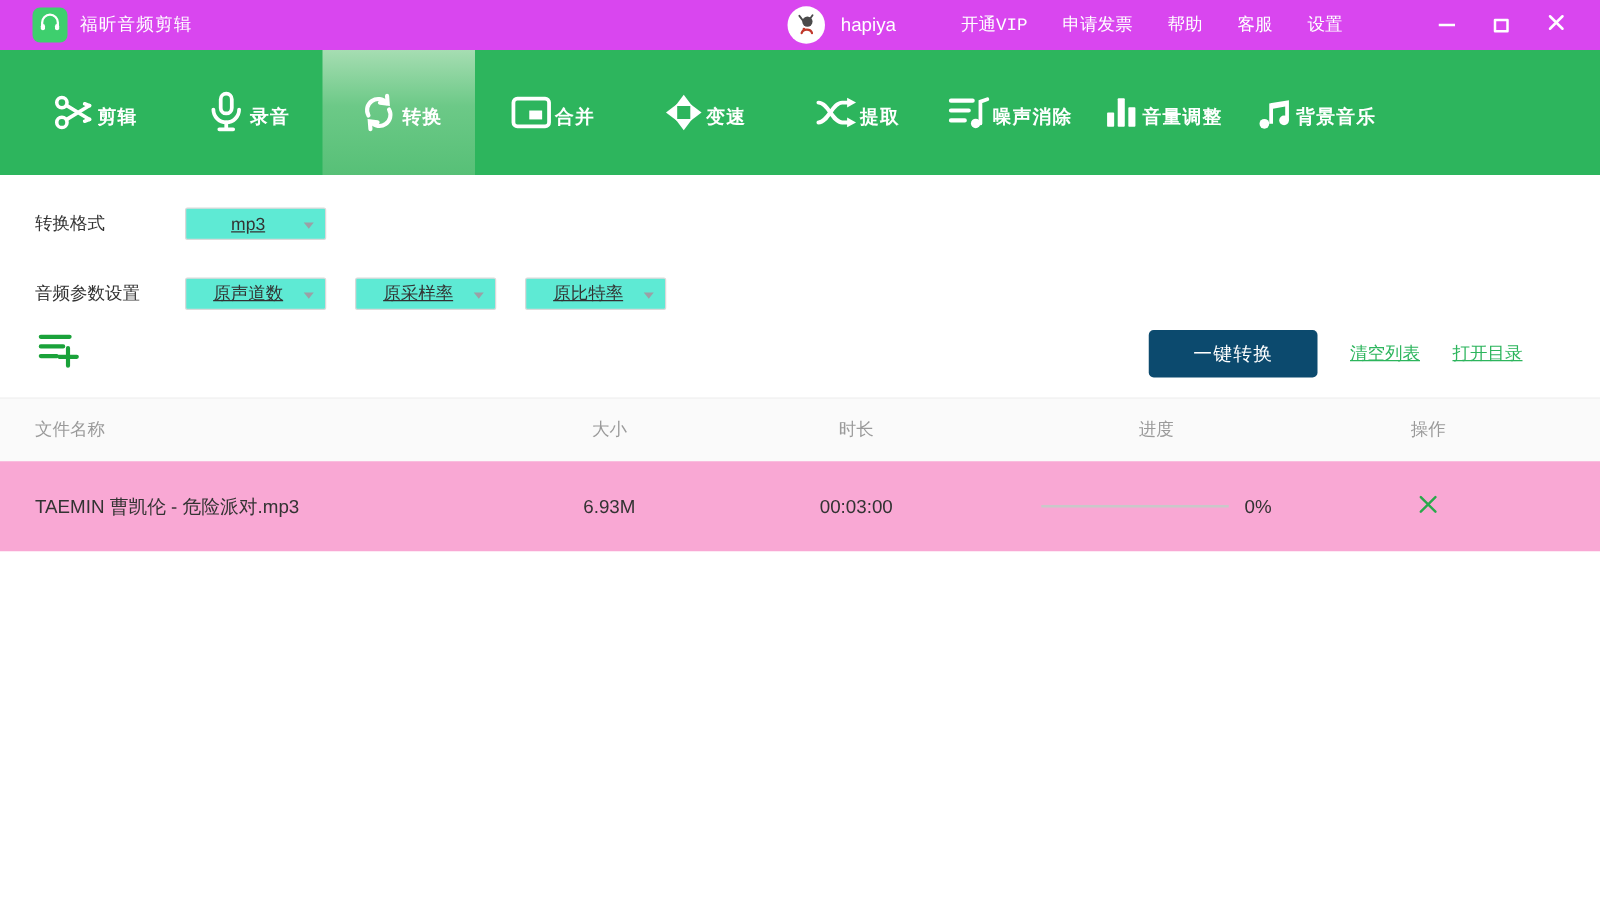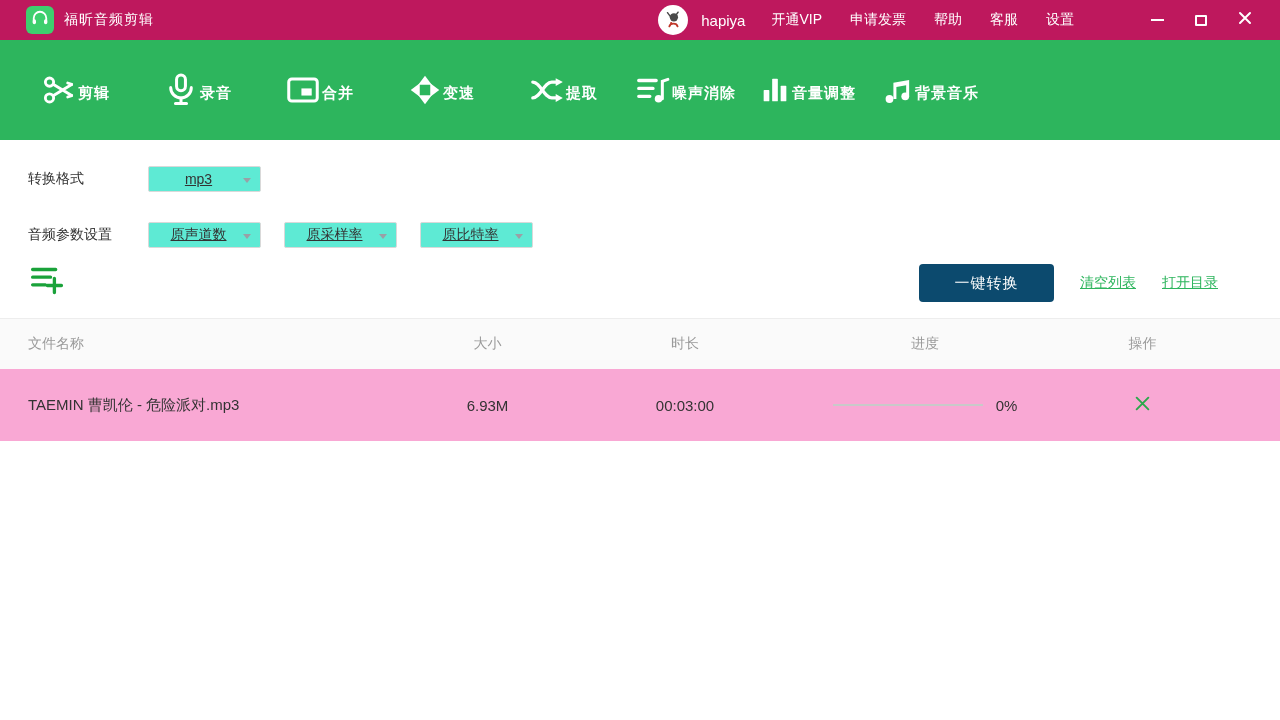--- a/index.html
+++ b/index.html
@@ -1,28 +1,28 @@
 <!DOCTYPE html>
 <html><head>
 <meta charset="utf-8">
 <style>
   * { margin:0; padding:0; box-sizing:border-box; }
   html,body { width:1280px; height:720px; overflow:hidden; background:#fff;
               font-family:"Liberation Sans", sans-serif; }
 
   
-  .titlebar { height:40px; background:#be185d; display:flex; align-items:center; color:#fff; }
+  .titlebar { height:40px; background:#d946ef; display:flex; align-items:center; color:#fff; }
   .logo { width:28px; height:28px; background:#3ecf6e; border-radius:6px;
           margin-left:26px; display:flex; align-items:center; justify-content:center; flex:0 0 auto; }
   .app-title { margin-left:10px; font-size:14px; letter-spacing:1px; }
   .tb-right { margin-left:auto; display:flex; align-items:center; }
   .avatar { width:30px; height:30px; border-radius:50%; background:#fff; overflow:hidden;
             display:flex; align-items:center; justify-content:center; cursor:pointer; }
   .username { font-size:15px; margin-left:13px; cursor:pointer; }
-  .tb-menu { display:flex; align-items:center; margin-left:26px; }
+  .tb-menu { display:flex; align-items:center; margin-left:52px;font-family:Liberation Mono, monospace; }
   .tb-menu-item { font-size:14px; margin-right:28px; cursor:pointer; white-space:nowrap; }
   .win-controls { display:flex; align-items:center; margin-left:26px; padding-right:20px; }
   .win-btn { width:30px; height:30px; display:flex; align-items:center; justify-content:center;
              margin-left:14px; cursor:pointer; }
   .min-glyph { width:13px; height:2px; background:#fff; }
   .max-glyph { width:12px; height:11px; border:2px solid #fff; border-radius:1px; }
 
   
   .toolbar { height:100px; background:#2db55d; display:flex; padding-left:14px; }
   .tool-item { width:122px; height:100px; display:flex; flex-direction:row;
@@ -139,20 +139,31 @@
     <span class="tool-icon">
       <svg width="38" height="38" viewBox="0 0 24 24" fill="none" stroke="#fff" stroke-width="1.9" stroke-linecap="round">
         <rect x="9.2" y="2.5" width="5.6" height="10" rx="2.8"></rect>
         <path d="M5.5 10.5 a6.5 6.5 0 0 0 13 0"></path>
         <path d="M12 17 v3.5 M8.5 20.5 h7"></path>
       </svg>
     </span>
     <span class="tool-label">录音</span>
   </div>
 
+  <div class="tool-item active">
+    <span class="tool-icon">
+      <svg width="38" height="38" viewBox="0 0 24 24" fill="none" stroke="#fff" stroke-width="2.1" stroke-linecap="round">
+        <path d="M6.8 13.5 a5.6 5.6 0 0 1 9.2 -6.3"></path>
+        <path d="M16.2 3.6 l.3 3.9 -3.9 -.4" fill="none"></path>
+        <path d="M17.2 10.5 a5.6 5.6 0 0 1 -9.2 6.3"></path>
+        <path d="M7.8 20.4 l-.3 -3.9 3.9 .4" fill="none"></path>
+      </svg>
+    </span>
+    <span class="tool-label">转换</span>
+  </div>
 
   <div class="tool-item">
     <span class="tool-icon">
       <svg width="38" height="38" viewBox="0 0 24 24" fill="none" stroke="#fff" stroke-width="1.9">
         <rect x="3" y="5" width="18" height="14" rx="2"></rect>
         <rect x="11" y="11" width="6.5" height="4.5" fill="#fff" stroke="none"></rect>
       </svg>
     </span>
     <span class="tool-label">合并</span>
   </div>

